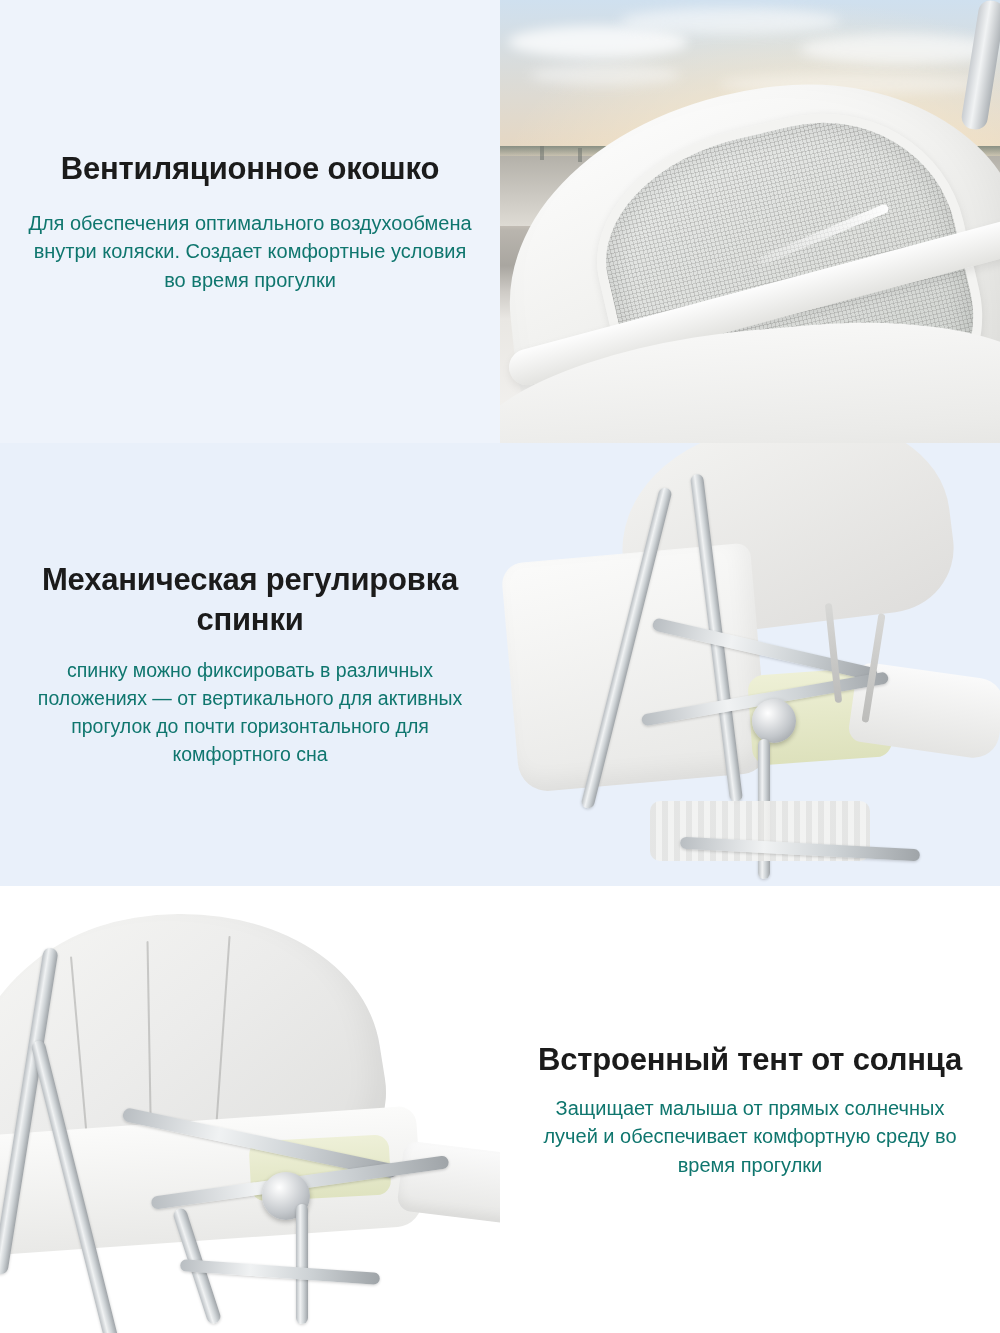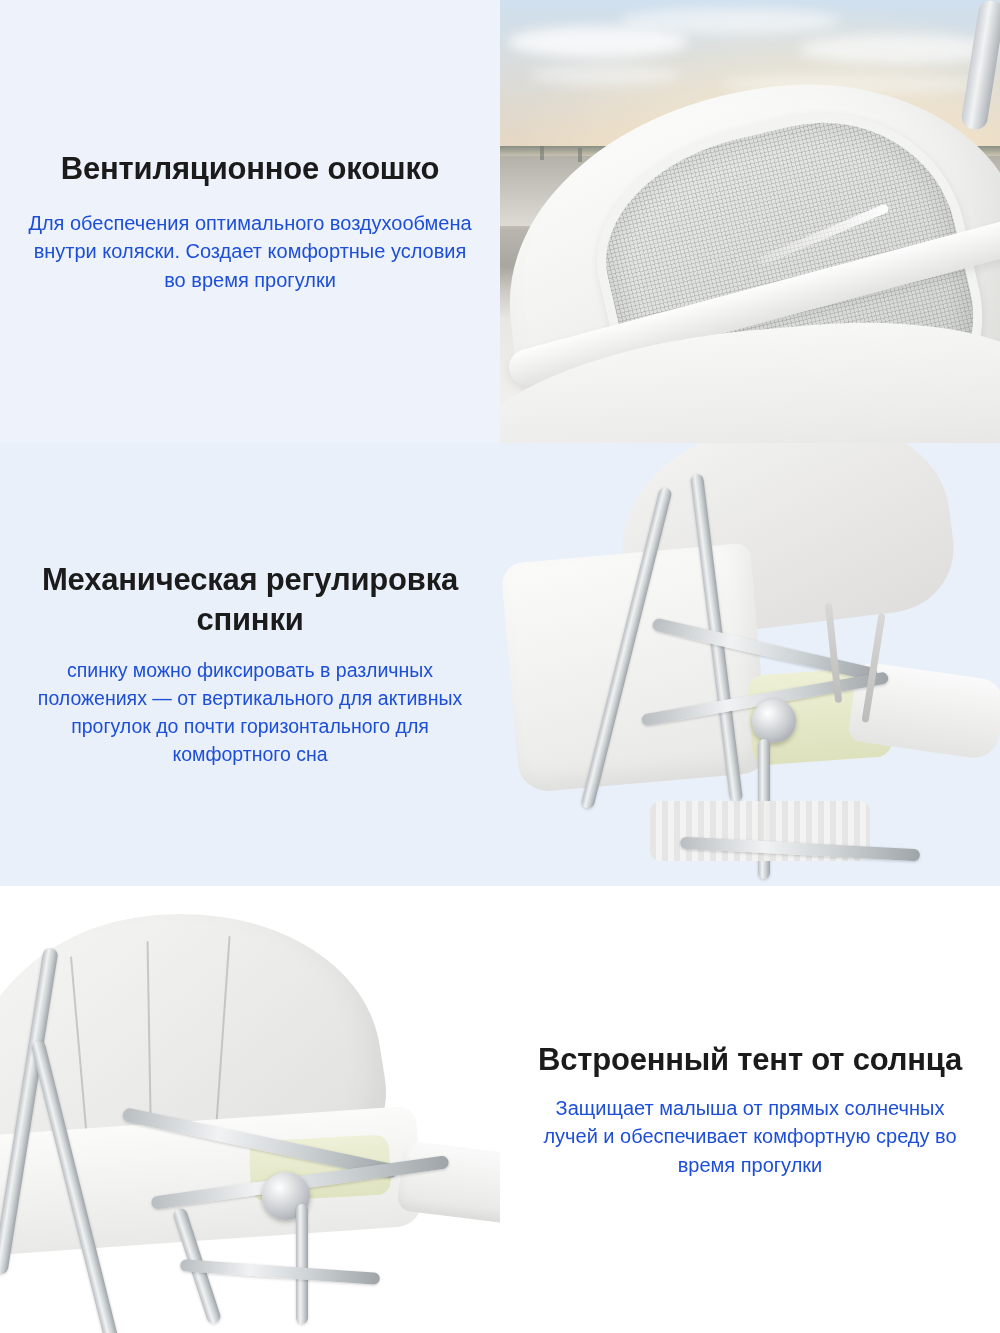--- a/index.html
+++ b/index.html
@@ -51,21 +51,21 @@
   .headline {
     font-size: 31px;
     font-weight: bold;
     color: #1b1b1b;
     line-height: 1.28;
     margin: 0 0 16px 0;
     letter-spacing: -0.2px;
   }
   .body-text {
     font-size: 20px;
-    color: #1d4ed8;
+    color: #0f766e;
     line-height: 1.42;
     margin: 0;
   }
   .sec1 .headline { margin-bottom: 20px; }
   .sec2 .headline { margin-bottom: 14px; }
   .sec3 .headline { margin-bottom: 16px; }
   .sec3 .body-text { font-size: 19.5px; line-height: 1.45; }
 
   
   .photo1 {

